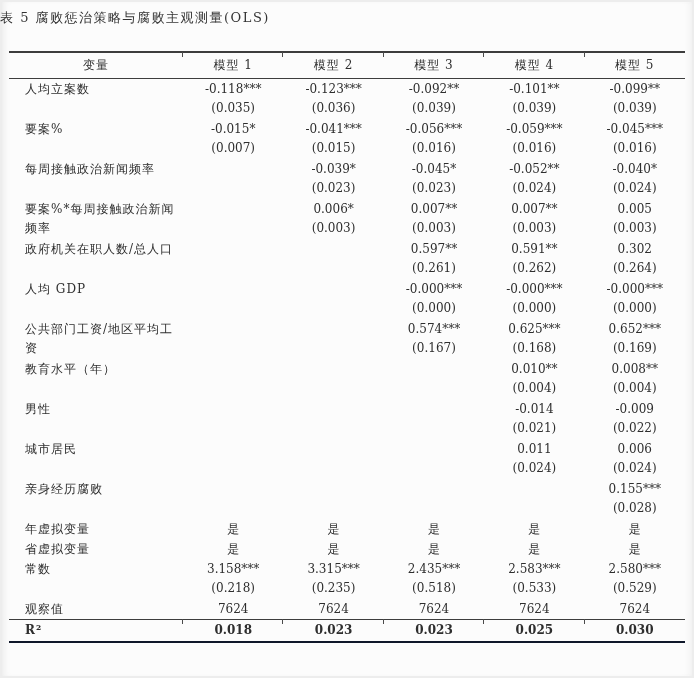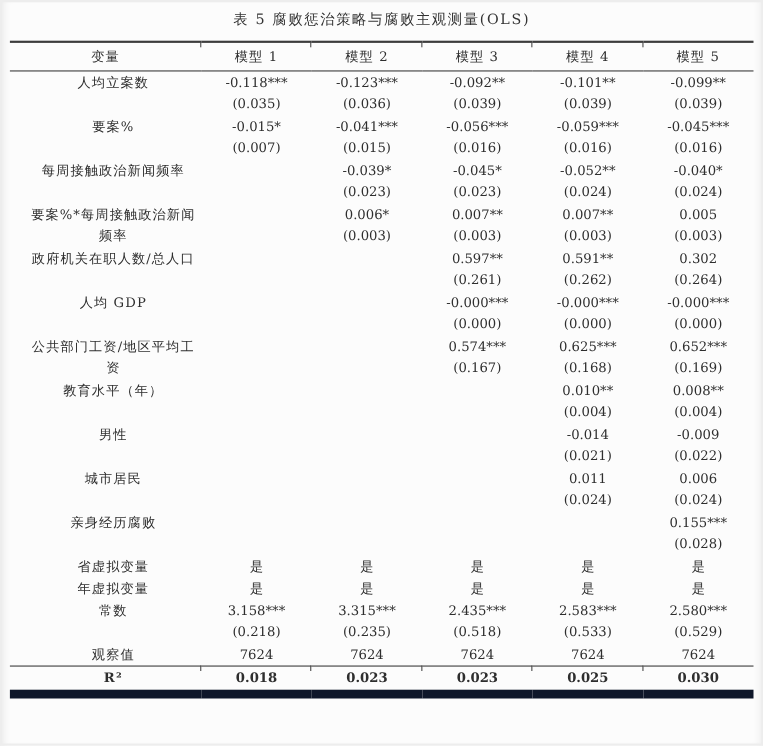--- a/index.html
+++ b/index.html
@@ -4,38 +4,38 @@
 <style>
   html,body{margin:0;padding:0;background:#ffffff;}
   .page{
     width:694px;height:678px;position:relative;overflow:hidden;
     background:#fcfcfc;
     box-shadow:inset 0 0 0 2px #ededed, inset 6px 0 8px -4px #e3e3e3, inset -6px 0 8px -4px #e9e9e9;
     font-family:"DejaVu Serif","Liberation Serif",serif;
     color:#2e2e2e;
   }
   .title{
-    text-align:center;padding-top:9px;font-size:13px;letter-spacing:1.5px;color:#333;
+    padding-top:9px;font-size:13px;letter-spacing:1.5px;color:#333;
   }
   table.regression{
-    border-collapse:collapse;table-layout:fixed;width:676px;margin:10px 9px 0 9px;
-    border-top:2px solid #3d3d3d;border-bottom:8px solid #0f172a;
+    border-collapse:collapse;table-layout:fixed;width:676px;margin:24px 9px 0 9px;
+    border-top:2px solid #3d3d3d;border-bottom:2px solid #0f172a;
     font-size:12px;color:#2e2e2e;
   }
   thead th{
     font-weight:normal;height:23px;text-align:center;vertical-align:middle;
     border-bottom:1px solid #3d3d3d;letter-spacing:1px;position:relative;
   }
   thead th.lblcol{width:172px;}
   thead th:not(.lblcol)::before{
     content:"";position:absolute;top:-1px;left:-1px;width:1px;height:5px;background:#4a4a4a;
   }
   td{vertical-align:top;text-align:center;padding:0;}
   td.lbl{
-    text-align:center;padding-left:16px;padding-right:2px;letter-spacing:1px;line-height:19px;
+    text-align:left;padding-left:16px;padding-right:2px;letter-spacing:1px;line-height:19px;
   }
   tr.pair td{padding-top:1px;padding-bottom:1px;}
   .est,.se{line-height:19px;height:19px;}
   tr.single td{height:20px;line-height:20px;}
   tr.rule-below td{border-bottom:1px solid #3d3d3d;}
   tbody tr:last-child td{position:relative;height:21px;line-height:21px;font-weight:bold;}
   tbody tr:last-child td:not(.lbl)::before{
     content:"";position:absolute;top:-1px;left:-1px;width:1px;height:5px;background:#4a4a4a;
   }
 </style>
@@ -303,29 +303,29 @@
           <td>
             <div class="est"></div>
             <div class="se"></div>
           </td>
           <td>
             <div class="est">0.155***</div>
             <div class="se">(0.028)</div>
           </td>
         </tr>
         <tr class="single">
+          <td class="lbl">年虚拟变量</td>
+          <td>是</td>
+          <td>是</td>
+          <td>是</td>
+          <td>是</td>
+          <td>是</td>
+        </tr>
+        <tr class="single">
           <td class="lbl">省虚拟变量</td>
-          <td>是</td>
-          <td>是</td>
-          <td>是</td>
-          <td>是</td>
-          <td>是</td>
-        </tr>
-        <tr class="single">
-          <td class="lbl">年虚拟变量</td>
           <td>是</td>
           <td>是</td>
           <td>是</td>
           <td>是</td>
           <td>是</td>
         </tr>
         <tr class="pair">
           <td class="lbl">常数</td>
           <td>
             <div class="est">3.158***</div>

